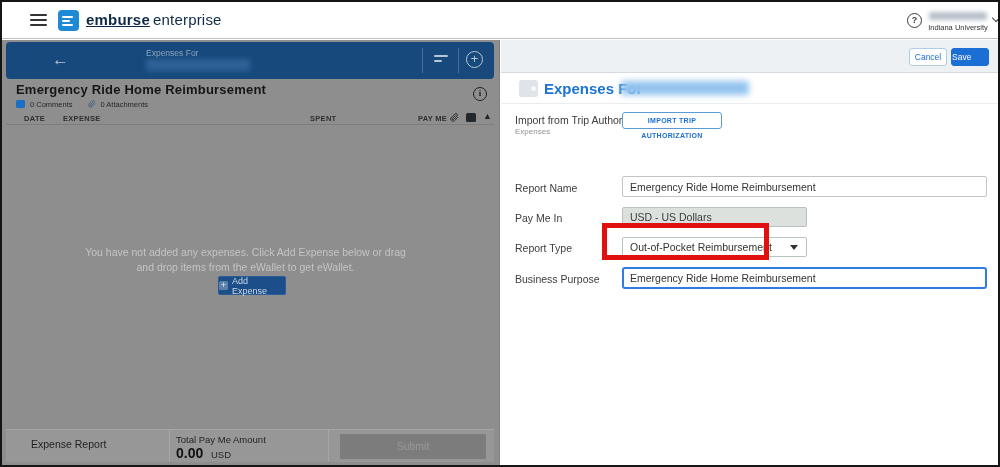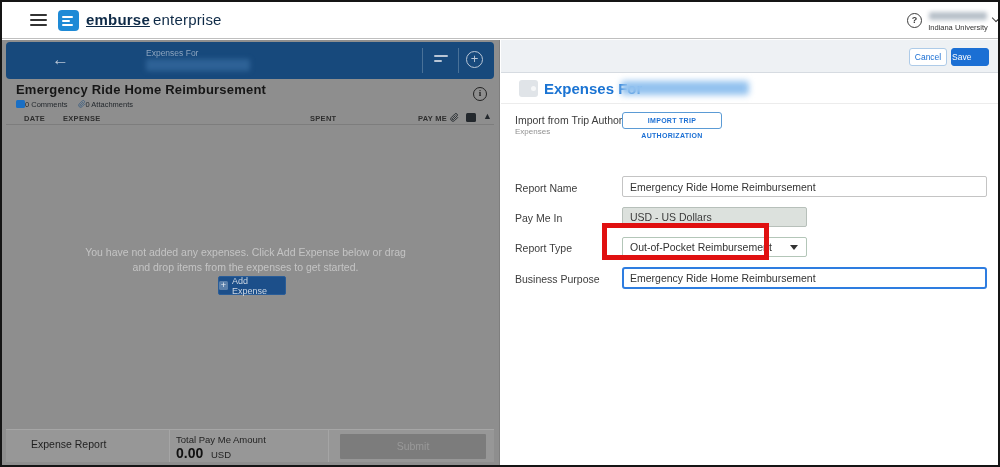--- a/index.html
+++ b/index.html
@@ -34,21 +34,21 @@
   .lp-header-div { position:absolute; top:6px; bottom:6px; width:1px; background:rgba(255,255,255,.22); }
   .sort-icon { position:absolute; left:428px; top:13px; width:16px; height:10px; cursor:pointer; }
   .sort-icon i { display:block; height:1.8px; background:#b9c6d6; margin-bottom:3px; border-radius:1px; }
   .sort-icon i:nth-child(1){width:14px;} .sort-icon i:nth-child(2){width:8px;}
   .plus-circle-icon { position:absolute; left:460px; top:9px; width:17px; height:17px; border:1.6px solid #b9c6d6; border-radius:50%; color:#b9c6d6; font-size:13px; line-height:14px; text-align:center; cursor:pointer; }
   .plus-circle-icon::before { content:"+"; }
 
   .lp-title { position:absolute; left:14px; top:42px; font-size:13px; font-weight:700; color:#161616; letter-spacing:.2px; }
   .info-icon { position:absolute; left:471px; top:47px; width:14px; height:14px; border:1.5px solid #222; border-radius:50%; font-size:9px; font-weight:700; color:#222; text-align:center; line-height:11px; cursor:pointer; font-family:"Liberation Serif",serif; }
   .info-icon::before { content:"i"; }
-  .lp-meta { position:absolute; left:14px; top:59px; height:10px; display:flex; align-items:center; font-size:7.5px; color:#23282d; }
+  .lp-meta { position:absolute; left:14px; top:59px; height:10px; display:flex; align-items:center; gap:5px; font-size:7.5px; color:#23282d; }
   .meta-comment-icon { width:9px; height:8px; background:#1a6fc4; border-radius:1.5px; }
   .meta-attach-icon { width:8px; height:10px; color:#3d5f82; margin-left:10px; }
   .lp-table-head { position:absolute; left:4px; right:5px; top:72px; height:13px; font-size:7.5px; font-weight:700; color:#2e2e2e; letter-spacing:.3px; border-bottom:1px solid #7d7d7d; }
   .th { position:absolute; top:2px; }
   .th-date{left:18px;} .th-expense{left:57px;} .th-spent{left:304px;} .th-payme{left:412px;}
   .th-attach-icon{ position:absolute; left:444px; top:0; width:9px; height:11px; color:#23282d;}
   .th-comment-icon{ position:absolute; left:460px; top:1px; width:10px; height:9px; background:#23282d; border-radius:1.5px;}
   .th-warn-icon{ position:absolute; left:477px; top:-1px; color:#23282d; font-size:9px;}
   .th-warn-icon::before{ content:"\25B2"; }
 
@@ -155,21 +155,21 @@
         <svg class="pc" viewBox="0 0 24 24">
             <path d="M21.4 11.05l-9.19 9.19a6 6 0 01-8.49-8.49l9.19-9.19a4 4 0 015.66 5.66l-9.2 9.19a2 2 0 01-2.83-2.83l8.49-8.48" fill="none" stroke="currentColor" stroke-width="2.4"></path>
           </svg>
       </span>
       <span class="th-comment-icon"></span>
       <span class="th-warn-icon"></span>
     </div>
 
     <div class="empty-state">
       <div>You have not added any expenses. Click Add Expense below or drag</div>
-      <div>and drop items from the expenses to get started.</div>
+      <div>and drop items from the eWallet to get eWallet.</div>
     </div>
 
     <div class="add-expense-btn">
       <span class="add-plus-icon"></span>
       <span>Add Expense</span>
     </div>
 
     <div class="lp-footer">
       <div class="lpf-left-label">Expense Report</div>
       <div class="lpf-div" style="left:163px"></div>

